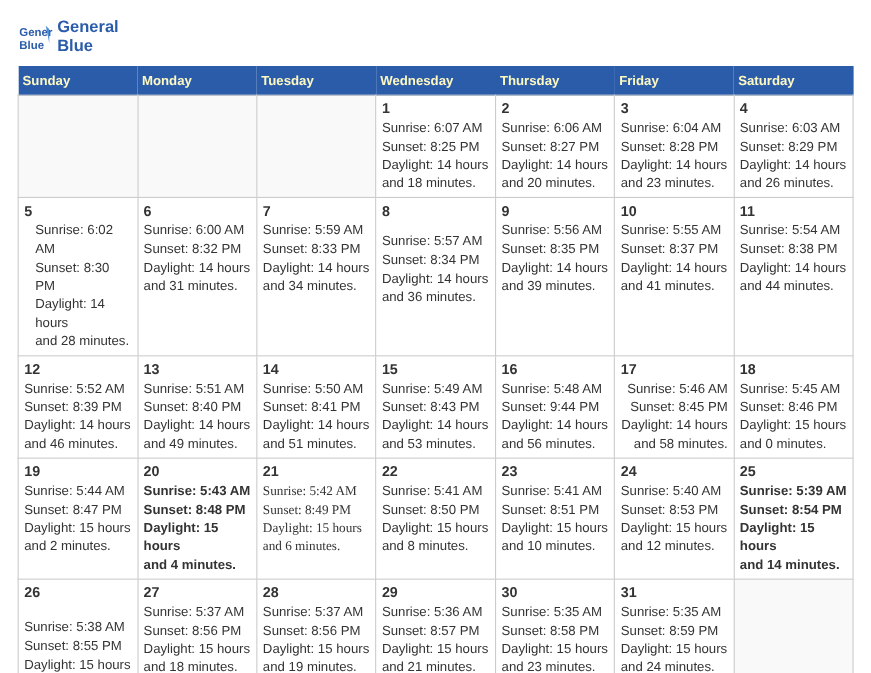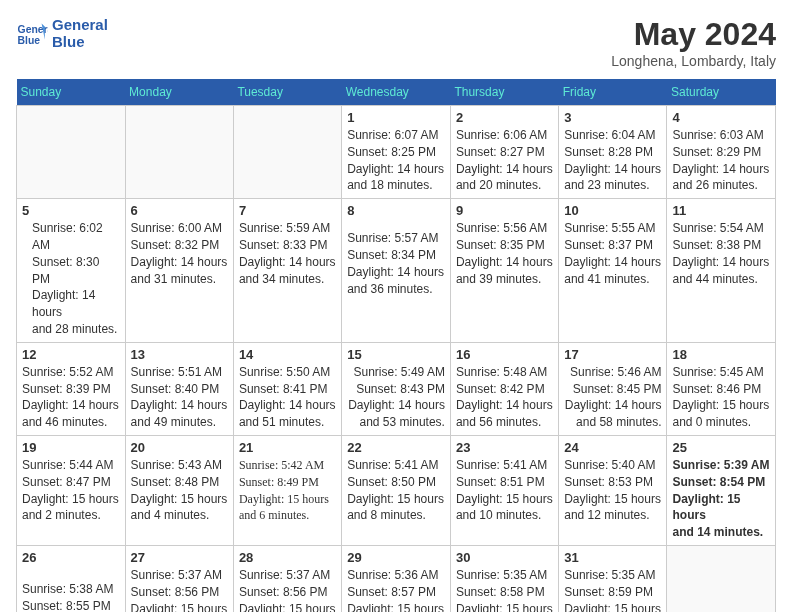--- a/index.html
+++ b/index.html
@@ -37,25 +37,25 @@
       font-size: 14px;
       color: #555;
     }
     table {
       width: 100%;
       border-collapse: collapse;
       font-size: 11px;
     }
     thead tr th {
       background: #2a5caa;
-      color: #5eead4;
+      color: #fef9c3;
       padding: 6px 4px;
       text-align: left;
       font-size: 12px;
-      font-weight: normal;
+      font-weight: bold;
     }
     tbody tr td {
       border: 1px solid #ccc;
       vertical-align: top;
       padding: 4px 5px;
       height: 90px;
       width: 110px;
       color: #333;
     }
     tbody tr td.empty {
@@ -80,24 +80,20 @@
     <svg class="logo-icon" viewBox="0 0 40 40">
       <text x="2" y="20" font-size="13" font-weight="bold" fill="#2a5caa">General</text>
       <text x="2" y="34" font-size="13" font-weight="bold" fill="#2a5caa">Blue</text>
       <polygon points="32,8 40,16 36,12 36,28" fill="#4a90d9"></polygon>
     </svg>
     <div>
       <div style="font-size:15px;font-weight:bold;color:#2a5caa;">General</div>
       <div style="font-size:15px;font-weight:bold;color:#2a5caa;">Blue</div>
     </div>
   </div>
-  <div class="title-block">
-    <div class="month-title">May 2024</div>
-    <div class="location">Longhena, Lombardy, Italy</div>
-  </div>
 </div>
 
 <table>
   <thead>
     <tr>
     <th>Sunday</th>
         <th>Monday</th>
         <th>Tuesday</th>
         <th>Wednesday</th>
         <th>Thursday</th>
@@ -207,29 +203,29 @@
         </td>
         <td>
           <div class="day-num">14</div>
           <div class="day-info" style="white-space: pre-line;">Sunrise: 5:50 AM
 Sunset: 8:41 PM
 Daylight: 14 hours
 and 51 minutes.</div>
         </td>
         <td>
           <div class="day-num">15</div>
-          <div class="day-info" style="white-space: pre-line; text-align: right;">Sunrise: 5:49 AM
+          <div class="day-info" style="white-space: pre-line;">Sunrise: 5:49 AM
 Sunset: 8:43 PM
 Daylight: 14 hours
 and 53 minutes.</div>
         </td>
         <td>
           <div class="day-num">16</div>
           <div class="day-info" style="white-space: pre-line;">Sunrise: 5:48 AM
-Sunset: 8:42 PM
+Sunset: 9:44 PM
 Daylight: 14 hours
 and 56 minutes.</div>
         </td>
         <td>
           <div class="day-num">17</div>
           <div class="day-info" style="white-space: pre-line; text-align: right;">Sunrise: 5:46 AM
 Sunset: 8:45 PM
 Daylight: 14 hours
 and 58 minutes.</div>
         </td>
@@ -244,21 +240,21 @@
       <tr>
         <td>
           <div class="day-num">19</div>
           <div class="day-info" style="white-space: pre-line;">Sunrise: 5:44 AM
 Sunset: 8:47 PM
 Daylight: 15 hours
 and 2 minutes.</div>
         </td>
         <td>
           <div class="day-num">20</div>
-          <div class="day-info" style="white-space: pre-line;">Sunrise: 5:43 AM
+          <div class="day-info" style="white-space: pre-line; font-weight: bold;">Sunrise: 5:43 AM
 Sunset: 8:48 PM
 Daylight: 15 hours
 and 4 minutes.</div>
         </td>
         <td>
           <div class="day-num">21</div>
           <div class="day-info" style="white-space: pre-line; font-family: Liberation Serif, serif;">Sunrise: 5:42 AM
 Sunset: 8:49 PM
 Daylight: 15 hours
 and 6 minutes.</div>

